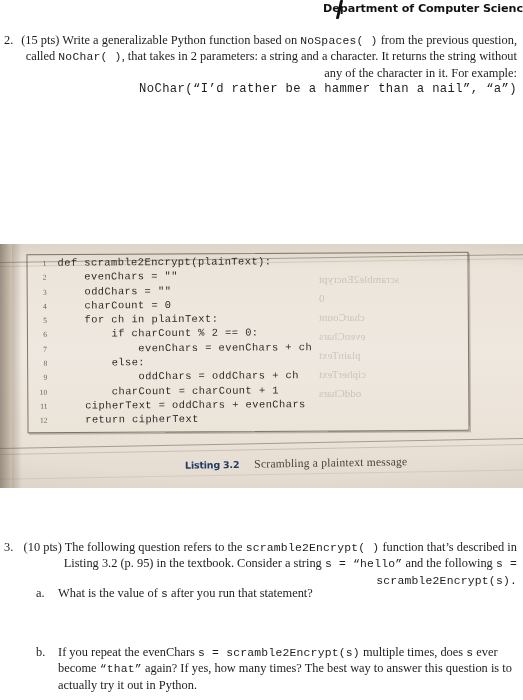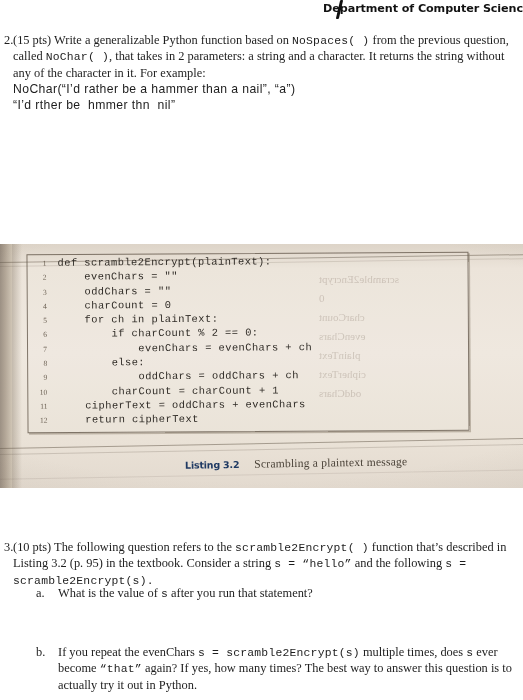--- a/index.html
+++ b/index.html
@@ -58,30 +58,30 @@
     top: 0;
     width: 20px;
     text-align: left;
     font-size: 12.4px;
     font-family: "Liberation Serif", serif;
   }
   .q-body {
     margin-left: 13px;
     font-size: 12.4px;
     line-height: 15.4px;
-    text-align: left;
+    text-align: right;
   }
   .q-body p { margin: 0; }
   .mono {
     font-family: "Liberation Mono", monospace;
     font-size: 11.4px;
     letter-spacing: 0.2px;
   }
   .mono-line {
-    font-family: Liberation Sans, sans-serif;
+    font-family: Liberation Mono, monospace;
     font-size: 12.2px;
     letter-spacing: 0.4px;
     white-space: pre;
     line-height: 16px;
   }
 
   
   .subitem {
     display: flex;
     margin-left: 36px;
@@ -240,21 +240,20 @@
 <div class="page-header">
   <div class="pen-mark"></div>
   <div class="header-title">Department of Computer Scienc</div>
 </div>
 
 <div class="question" id="q2" style="top:33px;">
   <div class="q-num">2.</div>
   <div class="q-body">
     <p><span>(15 pts) Write a generalizable Python function based on </span><span class="mono">NoSpaces(  )</span><span> from the previous question, called </span><span class="mono">NoChar(  )</span><span>, that takes in 2 parameters: a string and a character. It returns the string without any of the character in it. For example:</span></p>
     <div class="mono-line">NoChar(“I’d rather be a hammer than a nail”, “a”)</div>
-    <div class="mono-line">“I’d rther be  hmmer thn  nil”</div>
   </div>
 </div>
 
 <div class="photo">
   <div class="photo-paper"></div>
   <div class="photo-spine"></div>
   <div class="photo-spine2"></div>
 
   <div class="edge-line edge-top1"></div>
   <div class="edge-line edge-top2"></div>

